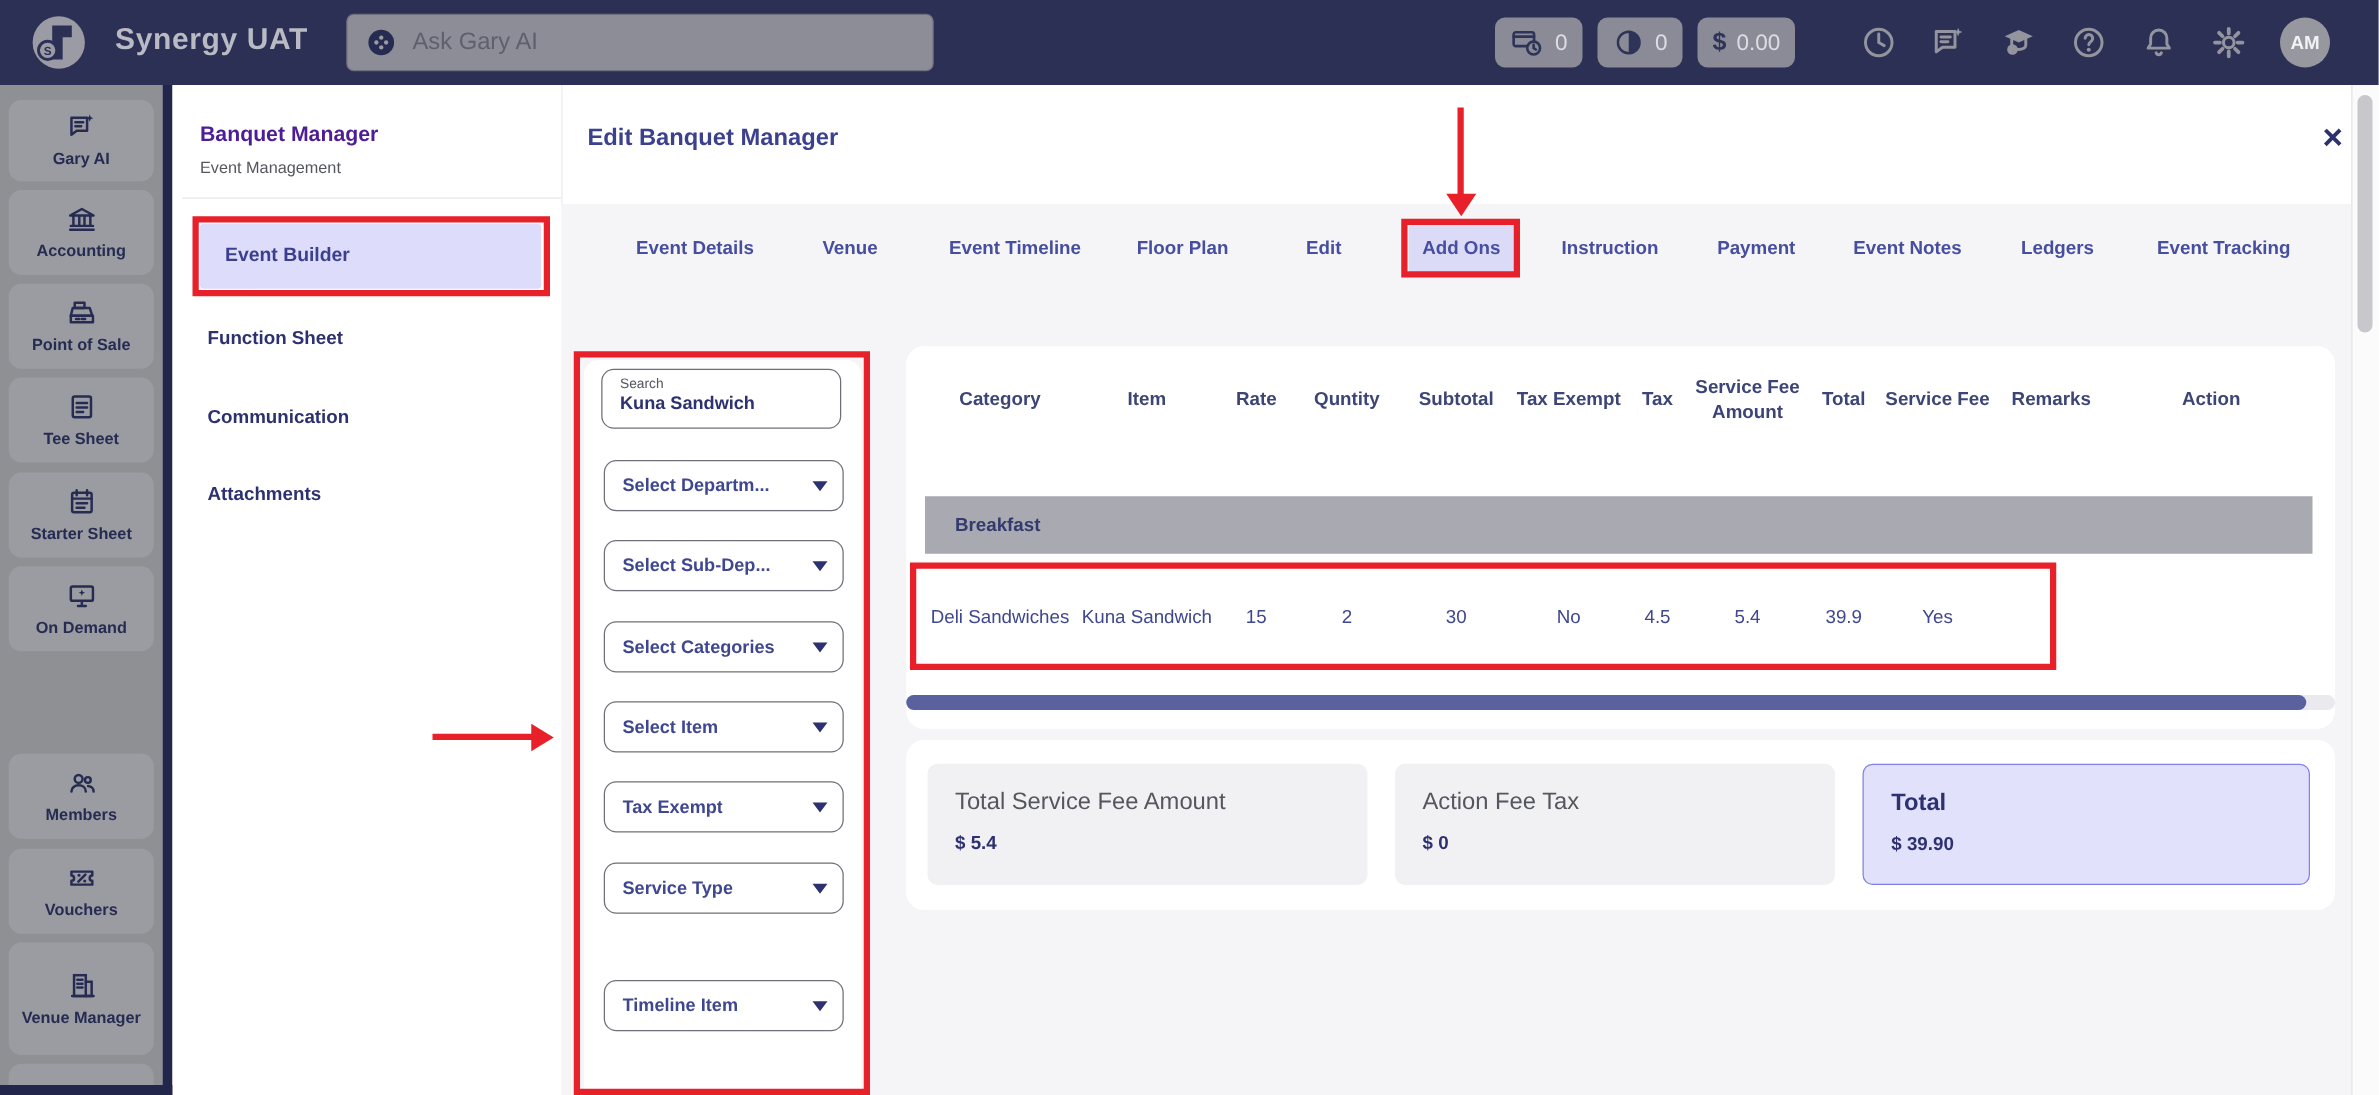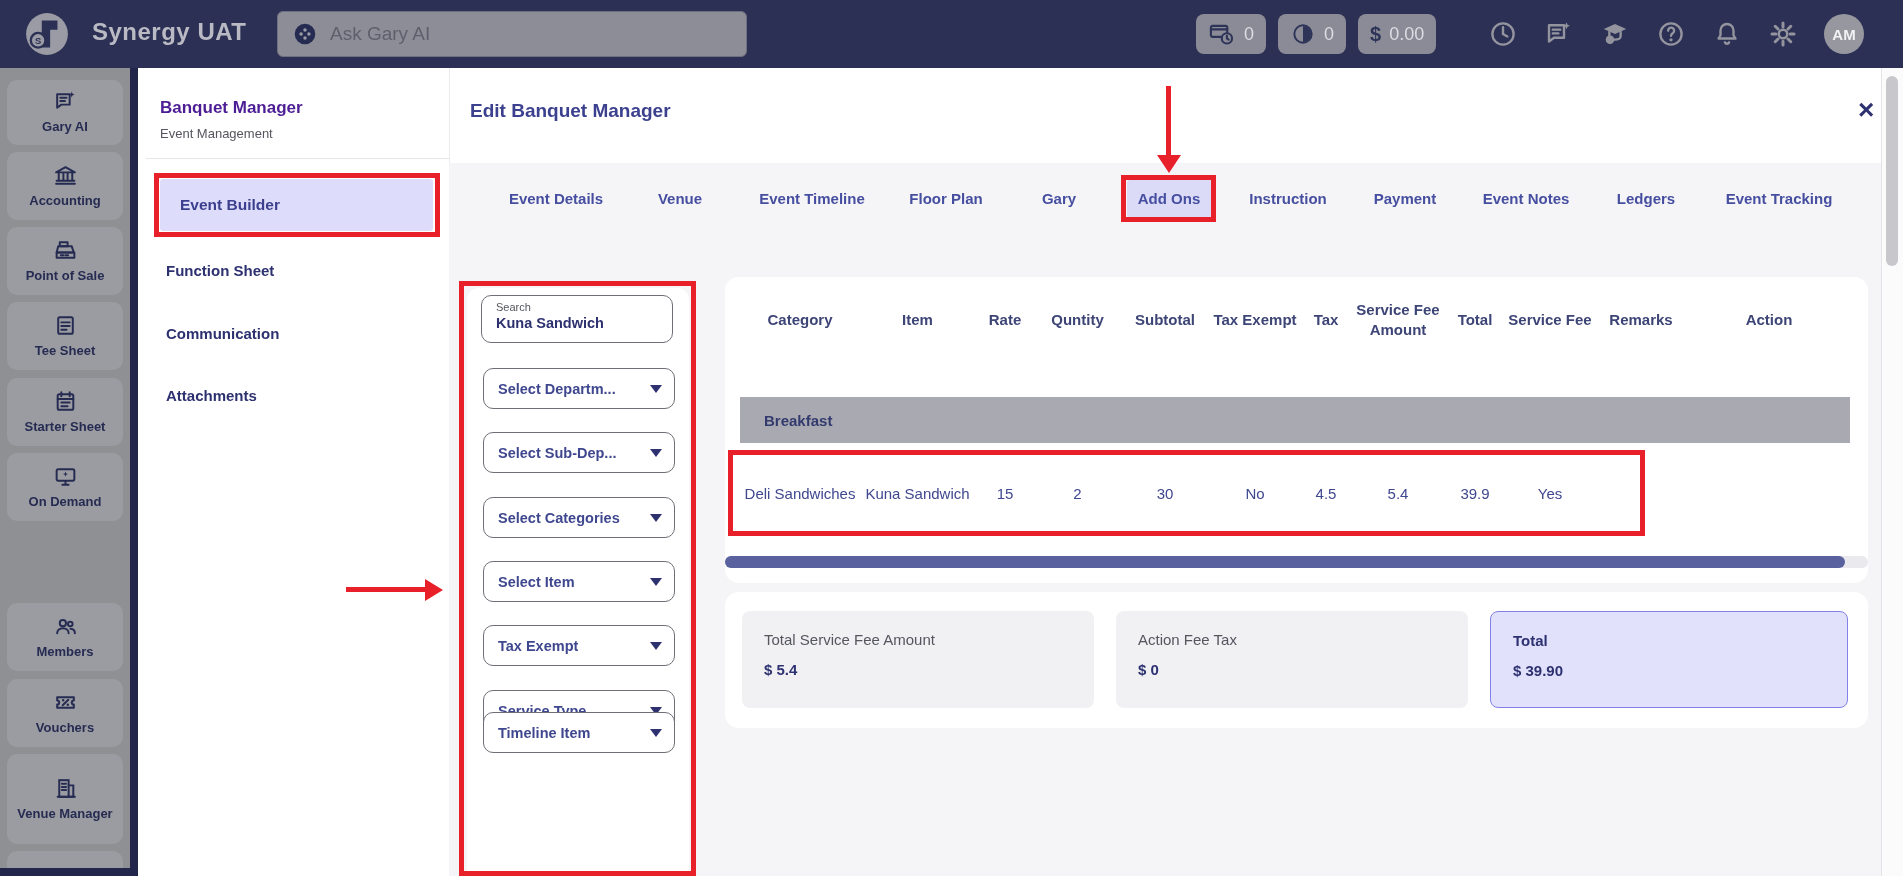--- a/index.html
+++ b/index.html
@@ -83,21 +83,21 @@
   .btn{border:none;border-radius:15px;color:#fff;font-size:13.5px;font-weight:bold;
        padding:6px 14px;cursor:pointer;font-family:"Liberation Sans",sans-serif;}
   .btn-edit{background:#3d4591;}
   .btn-delete{background:#df5c5c;}
   .hscroll-track{position:absolute;left:725px;top:556px;width:1143px;height:12px;background:#e9e9ee;border-radius:6px;}
   .hscroll-thumb{position:absolute;left:725px;top:556px;width:1120px;height:12px;background:#59629e;border-radius:6px;cursor:grab;}
 
   
   .summary-card{left:725px;top:592px;width:1143px;height:136px;background:#ffffff;border-radius:14px;}
   .sum-box{position:absolute;top:611px;height:97px;background:#f1f1f4;border-radius:8px;box-sizing:border-box;padding:20px 0 0 22px;}
-  .sum-box .sl{font-size:15px;color:#55565e;}
+  .sum-box .sl{font-size:19px;color:#55565e;}
   .sum-box .sv{font-size:15px;color:#2d3170;font-weight:bold;margin-top:13px;}
   .sum-box.hl{background:#e1e1fb;border:1.6px solid #8181e8;}
   .sum-box.hl .sl{color:#2d3170;font-weight:bold;}
 
   
   .vscroll{left:1881px;top:68px;width:22px;height:808px;background:#fbfbfc;border-left:1px solid #e4e4e8;}
   .vthumb{left:1886px;top:76px;width:12px;height:190px;background:#c7c7cc;border-radius:6px;cursor:grab;}
 
   
   .ann{border:5px solid #e8202a;box-sizing:border-box;pointer-events:none;}
@@ -280,21 +280,21 @@
   <div class="abs modal-body"></div>
   <div class="abs modal-header"></div>
   <div class="modal-title">Edit Banquet Manager</div>
   <div class="modal-close">×</div>
 
   <div class="tab-active-bg"></div>
   <span class="tab" style="left:556px;">Event Details</span>
   <span class="tab" style="left:680px;">Venue</span>
   <span class="tab" style="left:812px;">Event Timeline</span>
   <span class="tab" style="left:946px;">Floor Plan</span>
-  <span class="tab" style="left:1059px;">Gary</span>
+  <span class="tab" style="left:1059px;">Edit</span>
   <span class="tab" style="left:1169px;">Add Ons</span>
   <span class="tab" style="left:1288px;">Instruction</span>
   <span class="tab" style="left:1405px;">Payment</span>
   <span class="tab" style="left:1526px;">Event Notes</span>
   <span class="tab" style="left:1646px;">Ledgers</span>
   <span class="tab" style="left:1779px;">Event Tracking</span>
 
   <div class="abs filter-card"></div>
   <div class="search-box">
     <span class="lbl">Search</span>
@@ -317,21 +317,21 @@
       <span class="chev"></span>
     </div>
   <div class="dropdown" style="top:625px;">
       <span class="dl">Tax Exempt</span>
       <span class="chev"></span>
     </div>
   <div class="dropdown" style="top:690px;">
       <span class="dl">Service Type</span>
       <span class="chev"></span>
     </div>
-  <div class="dropdown" style="top:712px;text-align:right;">
+  <div class="dropdown" style="top:784px;text-align:right;">
       <span class="dl">Timeline Item</span>
       <span class="chev"></span>
     </div>
 
   <div class="abs table-card"></div>
   <div class="thead">
     <div class="c0">Category</div>
     <div class="c1">Item</div>
     <div class="c2">Rate</div>
     <div class="c3">Quntity</div>

